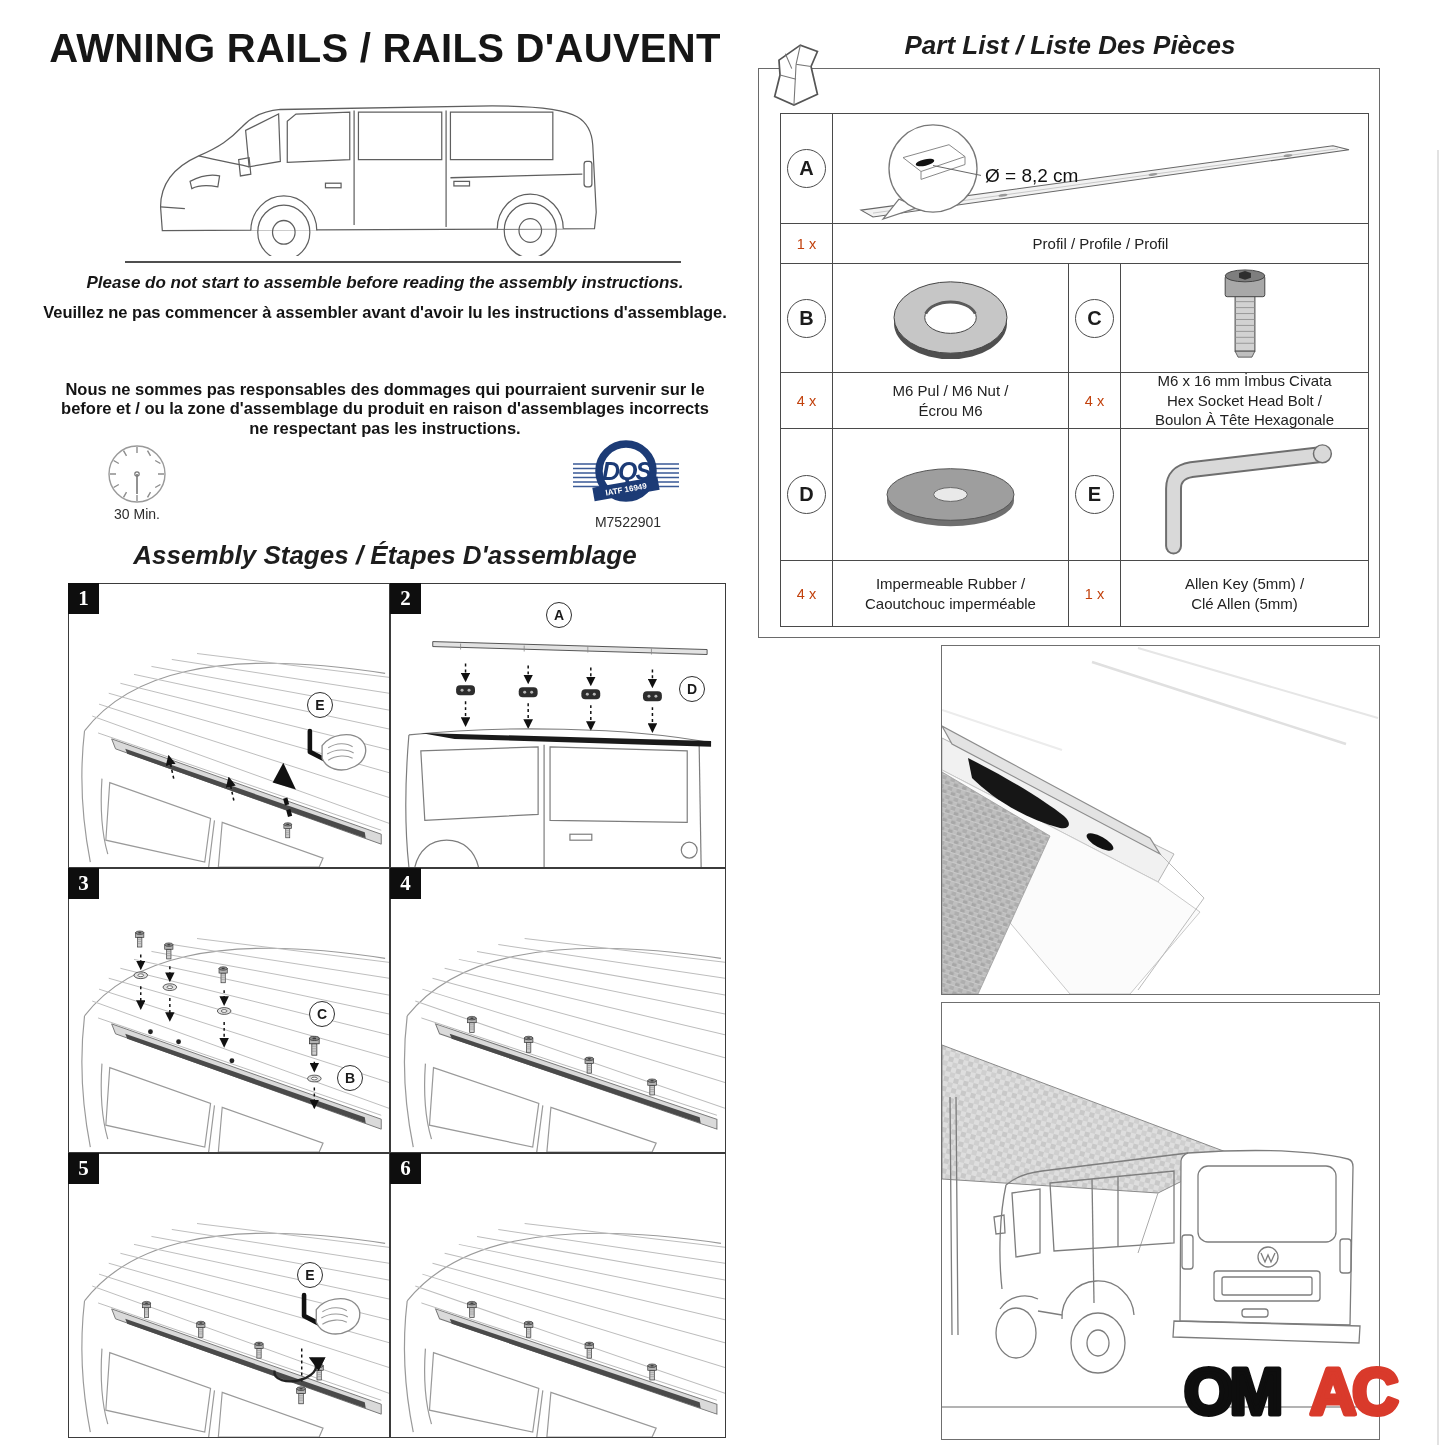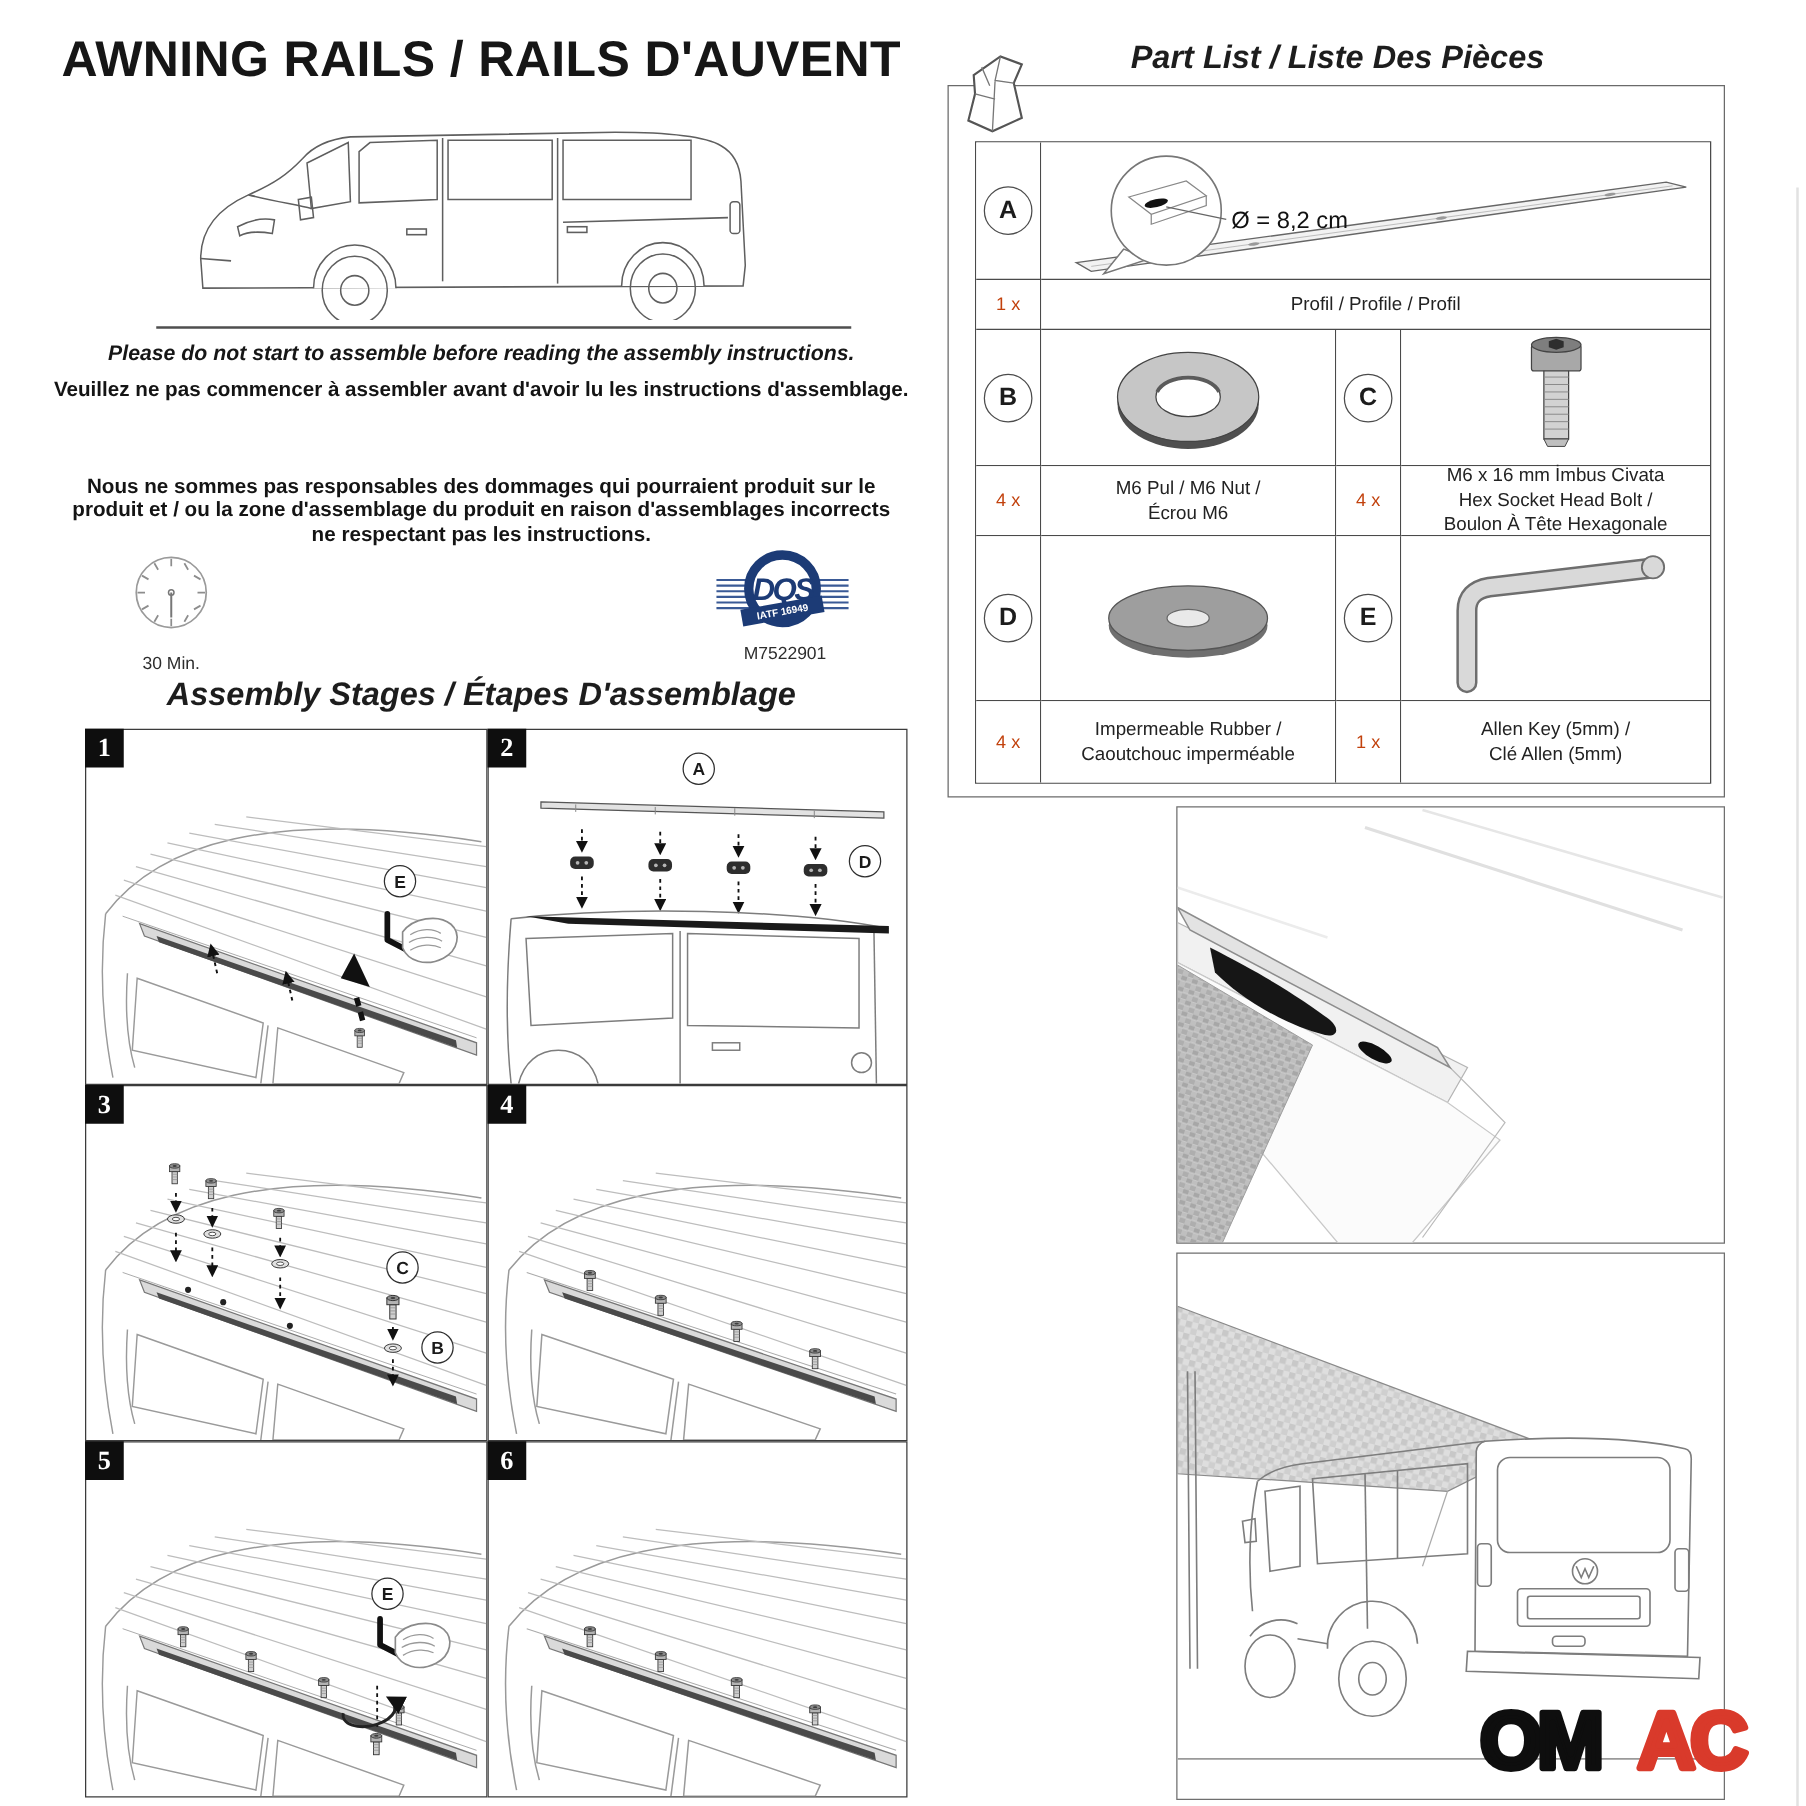--- a/index.html
+++ b/index.html
@@ -132,33 +132,33 @@
       <path d="M70,90 C96,96 116,99 128,102"></path>
       <path d="M60,118 C72,112 84,110 94,112 L92,124 C80,122 70,122 62,126 Z"></path>
       <path d="M26,146 L54,148"></path>
       <rect x="514" y="96" width="9" height="28" rx="3"></rect>
     </g>
   </svg>
   <div class="abs" style="left:125px;top:261px;width:556px;height:2px;background:#4f4f4f;"></div>
 
   <div class="abs ctr warn-en" style="left:55px;top:273px;width:660px;">Please do not start to assemble before reading the assembly instructions.</div>
   <div class="abs ctr warn-fr" style="left:40px;top:303px;width:690px;">Veuillez ne pas commencer à assembler avant d'avoir lu les instructions d'assemblage.</div>
-  <div class="abs ctr warn-fr" style="left:50px;top:380px;width:670px;">Nous ne sommes pas responsables des dommages qui pourraient produit sur le produit et / ou la zone d'assemblage du produit en raison d'assemblages incorrects ne respectant pas les instructions.</div>
+  <div class="abs ctr warn-fr" style="left:50px;top:380px;width:670px;">Nous ne sommes pas responsables des dommages qui pourraient survenir sur le before et / ou la zone d'assemblage du produit en raison d'assemblages incorrects ne respectant pas les instructions.</div>
 
   <svg class="abs" style="left:105px;top:442px;width:64px;height:64px;" viewBox="0 0 64 64">
     <circle cx="32" cy="32" r="28" fill="#fff" stroke="#9a9a9a" stroke-width="1.4"></circle>
     <g stroke="#8d8d8d" stroke-width="1.4">
       <path d="M32,5 L32,11 M32,53 L32,59 M5,32 L11,32 M53,32 L59,32"></path>
       <path d="M18.5,8.6 L21.5,13.8 M45.5,50.2 L42.5,55.4 M8.6,18.5 L13.8,21.5 M50.2,45.5 L55.4,42.5"></path>
       <path d="M8.6,45.5 L13.8,42.5 M50.2,18.5 L55.4,21.5 M18.5,55.4 L21.5,50.2 M45.5,13.8 L42.5,8.6"></path>
     </g>
     <line x1="32" y1="32" x2="32" y2="52" stroke="#777" stroke-width="1.6"></line>
     <circle cx="32" cy="32" r="2.2" fill="none" stroke="#777" stroke-width="1.2"></circle>
   </svg>
-  <div class="abs ctr small-note" style="left:97px;top:522px;width:80px;">30 Min.</div>
+  <div class="abs ctr small-note" style="left:97px;top:506px;width:80px;">30 Min.</div>
 
   <svg class="abs" style="left:573px;top:432px;width:106px;height:78px;" viewBox="0 0 106 78">
     <g stroke="#3a5a96" stroke-width="1.7">
       <path d="M0,32 H32 M0,36.5 H32 M0,41 H32 M0,45.5 H32 M0,50 H32 M0,54.5 H32"></path>
       <path d="M74,32 H106 M74,36.5 H106 M74,41 H106 M74,45.5 H106 M74,50 H106 M74,54.5 H106"></path>
     </g>
     <circle cx="53" cy="39" r="27" fill="#fff" stroke="#1c3b76" stroke-width="7.5"></circle>
     <text x="53" y="48" text-anchor="middle" font-size="25" font-weight="bold" font-style="italic" fill="#1c3b76" letter-spacing="-2">DQS</text>
     <g transform="rotate(-10 53 57)">
       <rect x="20" y="50" width="66" height="13.5" fill="#1c3b76"></rect>

